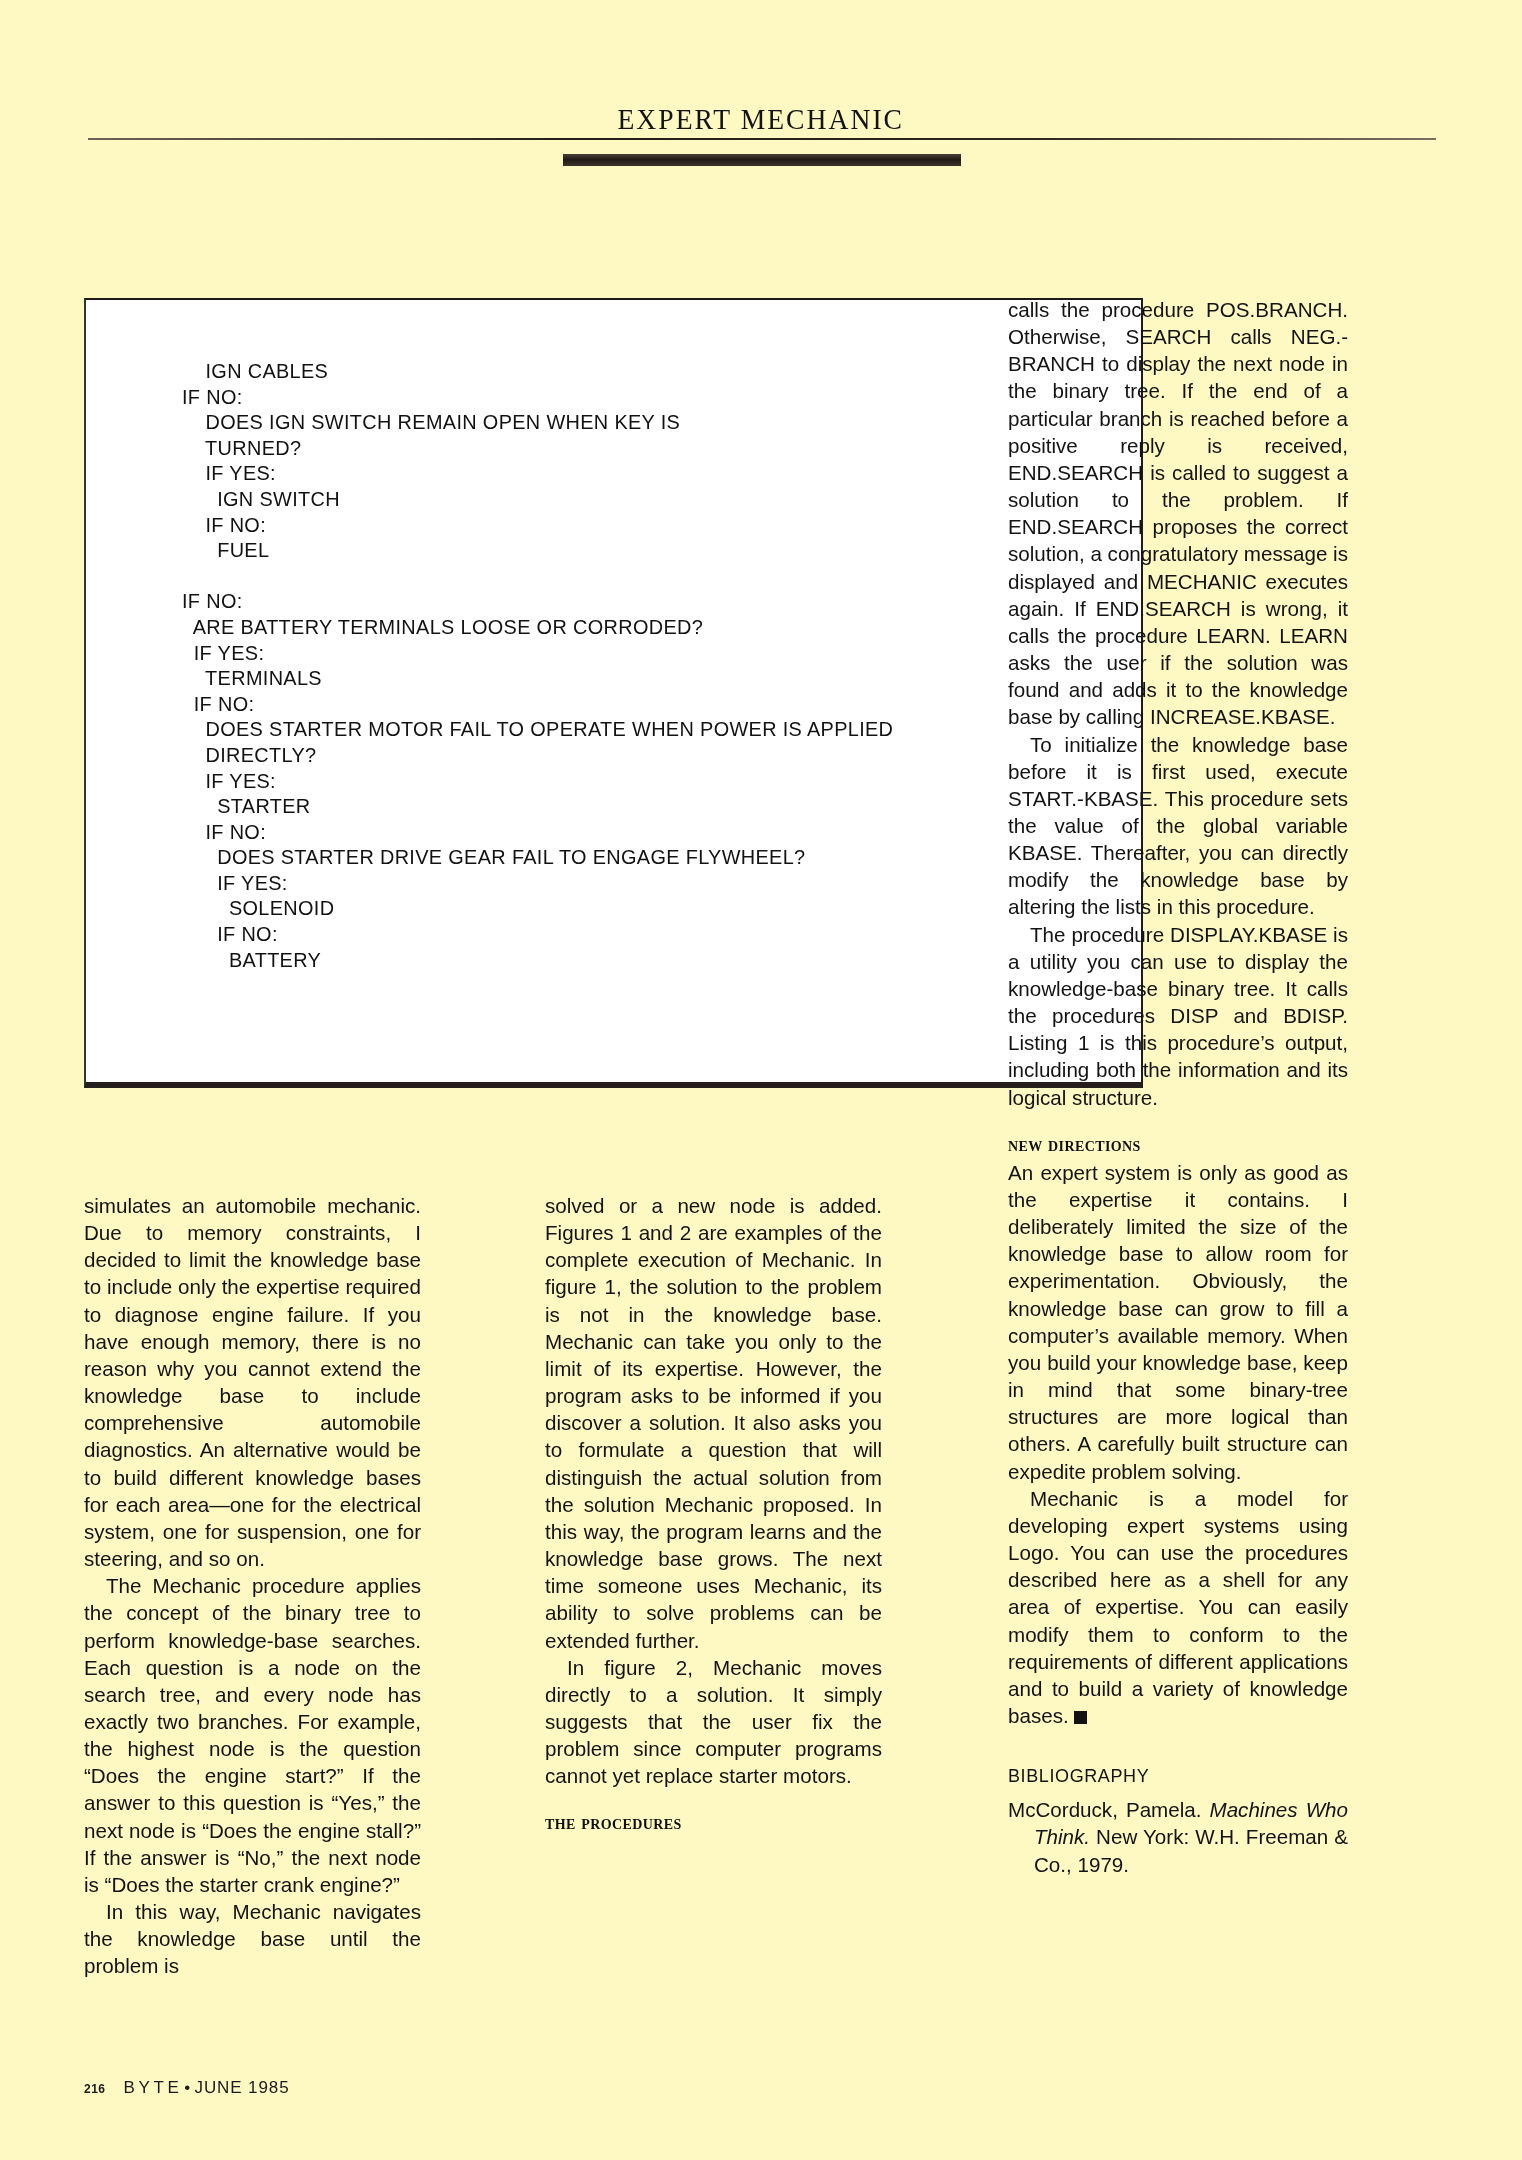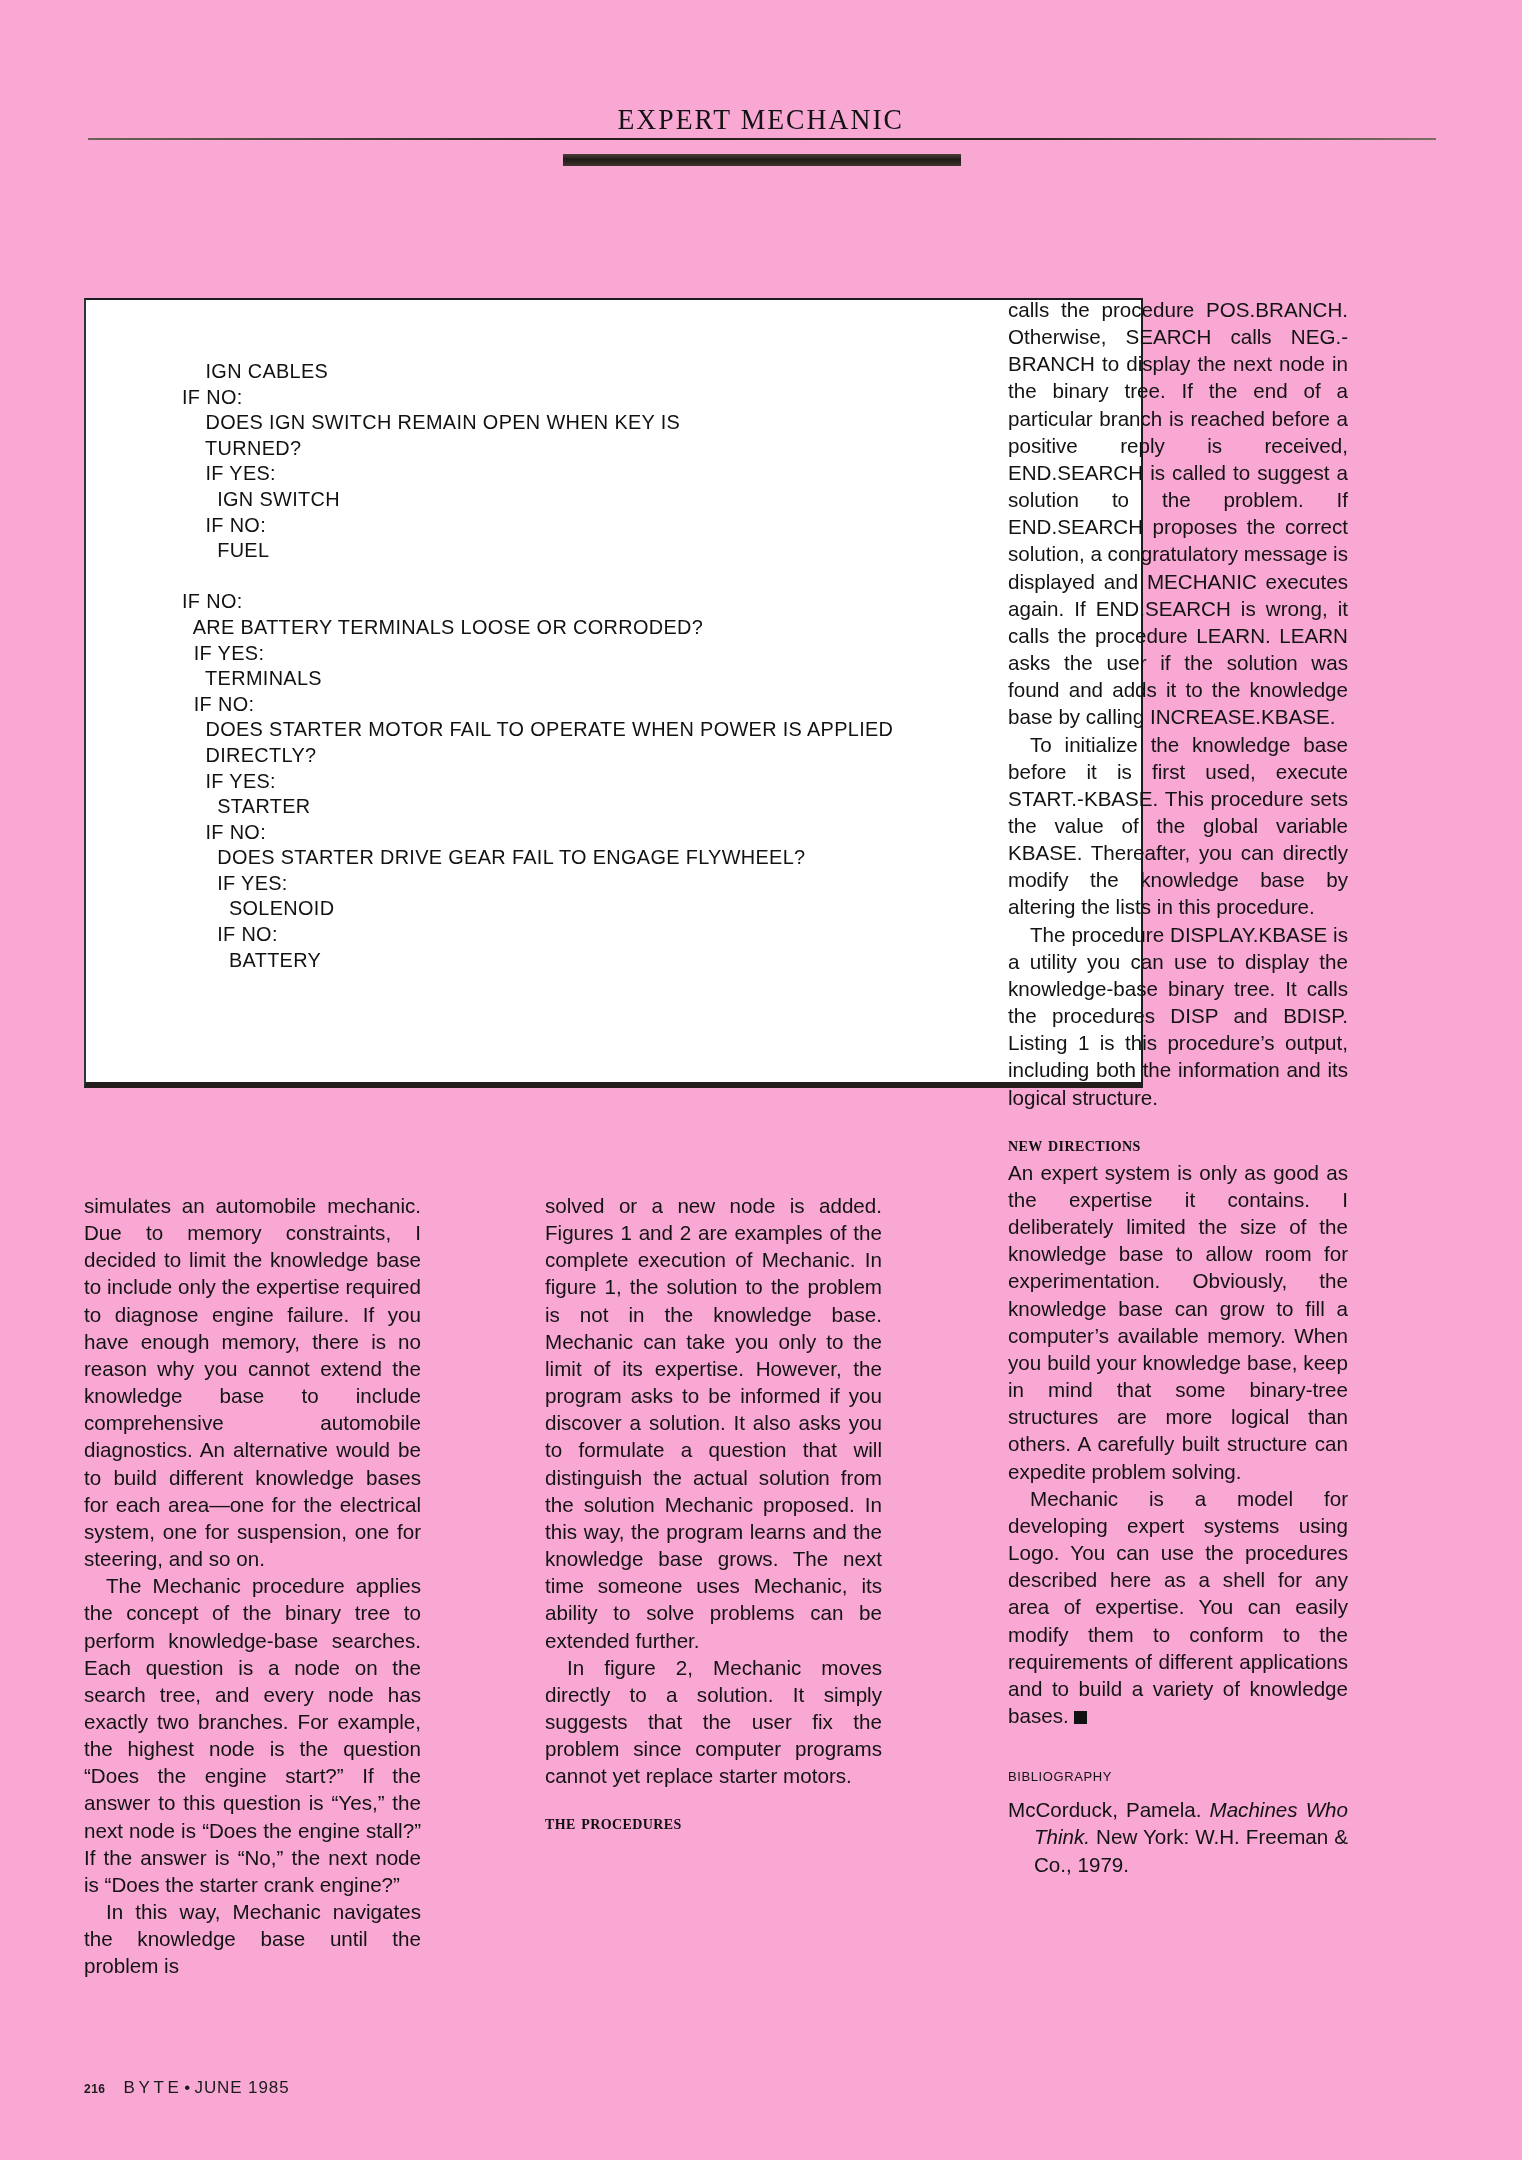--- a/index.html
+++ b/index.html
@@ -11,21 +11,21 @@
     width: 1522px;
     height: 2160px;
     position: relative;
     font-family: "Liberation Sans", sans-serif;
     color: #111111;
     overflow: hidden;
   }
   .page {
     position: absolute;
     inset: 0;
-    background: #f9a8d4;
+    background: #fef9c3;
   }
 
   
   .runhead {
     position: absolute;
     top: 102px;
     left: 90px;
     width: 1342px;
     text-align: center;
   }
@@ -113,21 +113,21 @@
     font-size: 20px;
     letter-spacing: 0.4px;
     margin: 20px 0 1px 0;
     color: #0f0f0f;
     font-variant: small-caps;
     text-transform: lowercase;
   }
   .sec-head::first-letter { font-size: 1em; }
 
   .biblio-head {
-    font-size: 13px;
+    font-size: 18px;
     letter-spacing: 0.6px;
     margin: 34px 0 6px 0;
     color: #131313;
   }
   .biblio-entry {
     margin: 0;
     text-align: justify;
     padding-left: 26px;
     text-indent: -26px;
     line-height: 27.15px;

